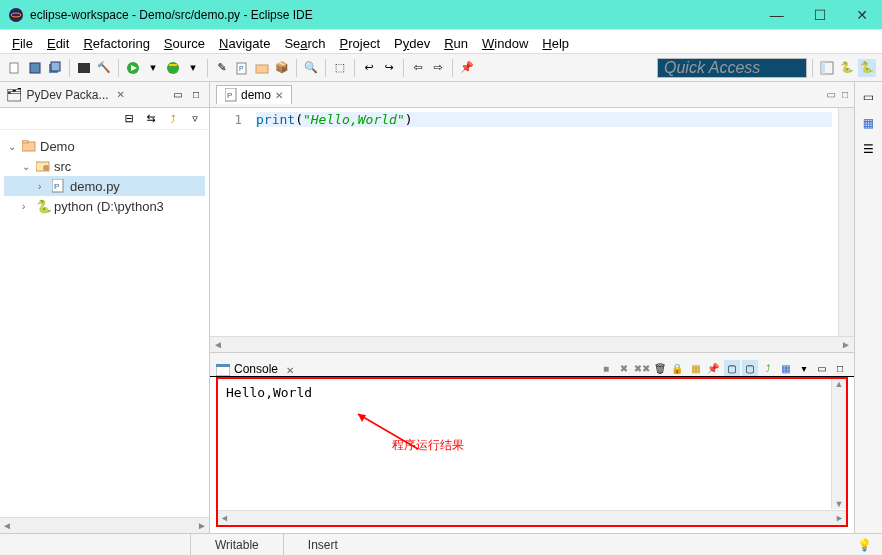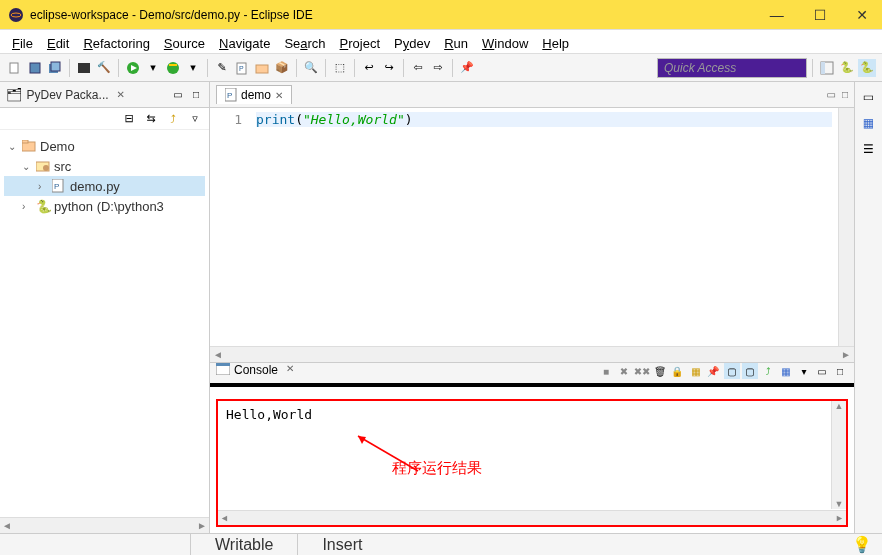--- a/index.html
+++ b/index.html
@@ -1,31 +1,31 @@
 <!DOCTYPE html>
 <html><head>
 <meta charset="utf-8">
 <style>
 * { box-sizing: border-box; margin: 0; padding: 0; }
 body { font-family: "Segoe UI", Tahoma, sans-serif; font-size: 13px; background: #f0f0f0; width: 882px; height: 555px; overflow: hidden; position: relative; }
-.titlebar { height: 30px; background: #fde047; display: flex; align-items: center; padding: 0 8px; border-bottom: 1px solid #ddd; }
+.titlebar { height: 30px; background: #5eead4; display: flex; align-items: center; padding: 0 8px; border-bottom: 1px solid #ddd; }
 .titlebar .icon { width: 16px; height: 16px; margin-right: 6px; }
 .titlebar .title { flex: 1; font-size: 12px; color: #000; }
 .titlebar .winbtns { display: flex; gap: 18px; font-size: 14px; color: #333; }
 .titlebar .winbtns span { cursor: pointer; padding: 2px 6px; }
 
 .menubar { height: 24px; background: #fff; display: flex; align-items: flex-end; padding: 0 6px; gap: 2px; border-bottom: 1px solid #ddd; }
 .menubar span { font-size: 13px; color: #000; padding: 2px 6px; cursor: pointer; }
 .menubar span u { text-decoration: underline; }
 
 .toolbar { height: 28px; background: #f5f5f5; display: flex; align-items: center; padding: 0 6px; gap: 2px; border-bottom: 1px solid #ccc; }
 .toolbar .tbtn { width: 18px; height: 18px; display: inline-flex; align-items: center; justify-content: center; font-size: 11px; cursor: pointer; }
 .toolbar .sep { width: 1px; height: 18px; background: #ccc; margin: 0 3px; }
 .toolbar .spacer { flex: 1; }
-.qa { width: 150px; height: 20px; border: 1px solid #bbb; font-size: 12px; color: #999; font-style: italic; padding: 0 6px; display: flex; align-items: center; background: #4c1d95; }
+.qa { width: 150px; height: 20px; border: 1px solid #bbb; font-size: 16px; color: #999; font-style: italic; padding: 0 6px; display: flex; align-items: center; background: #0c4a6e; }
 
 .main { display: flex; height: calc(555px - 30px - 24px - 28px - 22px); }
 .sidebar { width: 210px; background: #fff; border-right: 1px solid #ccc; display: flex; flex-direction: column; position: relative; }
 .view-tab { height: 26px; background: #f5f5f5; display: flex; align-items: center; padding: 0 6px; border-bottom: 1px solid #ccc; gap: 4px; }
 .view-tab .tabname { font-size: 12px; color: #333; }
 .view-tab .x { margin-left: 4px; font-size: 10px; color: #666; cursor: pointer; }
 .view-tab .vtbtns { margin-left: auto; display: flex; gap: 4px; }
 .view-tab .vtbtns span { width: 14px; height: 14px; font-size: 10px; cursor: pointer; display:inline-flex; align-items:center; justify-content:center; }
 .mini-tb { height: 22px; display: flex; align-items: center; justify-content: flex-end; gap: 6px; padding: 0 6px; border-bottom: 1px solid #eee; }
 .mini-tb span { width: 16px; height: 16px; font-size: 11px; cursor: pointer; display:inline-flex; align-items:center; justify-content:center; }
@@ -51,37 +51,37 @@
 .editor .code .line1 { background: #e8f2fe; display: block; }
 .kw-print { color: #0369a1; }
 .paren { color: #000; }
 .str { color: #00a000; font-style: italic; }
 .editor .vbar { width: 16px; background: #f0f0f0; border-left: 1px solid #ddd; }
 .ed-scroll { height: 16px; background: #f0f0f0; display: flex; align-items: center; border-top: 1px solid #ddd; }
 .ed-scroll .arr { width: 16px; text-align: center; font-size: 10px; color: #888; cursor: pointer; }
 .ed-scroll .track { flex: 1; }
 
 .console-wrap { border-top: 1px solid #ccc; display: flex; flex-direction: column; }
-.console-tb { height: 24px; background: #f5f5f5; display: flex; align-items: flex-start; padding: 0 6px; gap: 4px; border-bottom: 4px solid #000000; }
+.console-tb { height: 24px; background: #f5f5f5; display: flex; align-items: flex-end; padding: 0 6px; gap: 4px; border-bottom: 1px solid #000000; }
 .console-tb .tabname { font-size: 12px; }
 .console-tb .x { font-size: 10px; color: #666; margin-left: 4px; cursor: pointer; }
 .console-tb .ctbtns { margin-left: auto; display: flex; gap: 2px; }
 .console-tb .ctbtns span { width: 16px; height: 16px; font-size: 10px; display:inline-flex; align-items:center; justify-content:center; cursor: pointer; }
 .console-status { font-size: 12px; padding: 3px 8px; color: #333; }
-.console-body { border: 2px solid #ff0000; margin: 12px 6px 6px 6px; position: relative; height: 128px; background: #fff; }
+.console-body { border: 2px solid #ff0000; margin: 0 6px 6px 6px; position: relative; height: 150px; background: #fff; }
 .console-out { font-family: Consolas, monospace; font-size: 13px; padding: 6px 8px; }
 .console-body .vbar { position: absolute; right: 0; top: 0; bottom: 16px; width: 15px; background: #f0f0f0; border-left: 1px solid #ddd; display:flex; flex-direction:column; justify-content:space-between; align-items:center; font-size:9px; color:#888; }
 .console-body .hbar { position: absolute; left: 0; right: 0; bottom: 0; height: 15px; background: #f0f0f0; border-top: 1px solid #ddd; display:flex; justify-content:space-between; align-items:center; font-size:9px; color:#888; padding:0 2px; }
 .console-body .arrow { position: absolute; left: 130px; top: 30px; width: 100px; }
-.console-body .annot { position: absolute; left: 174px; top: 58px; color: #ff0000; font-size: 15px; }
+.console-body .annot { position: absolute; left: 174px; top: 58px; color: #ff0000; font-size: 12px; }
 
 .right-strip { width: 28px; background: #f5f5f5; border-left: 1px solid #ccc; display: flex; flex-direction: column; align-items: center; padding-top: 6px; gap: 8px; }
 .right-strip span { width: 18px; height: 18px; font-size: 12px; display:inline-flex; align-items:center; justify-content:center; cursor:pointer; }
 
-.statusbar { height: 22px; background: #f5f5f5; border-top: 1px solid #ccc; display: flex; align-items: center; font-size: 16px; color: #333; }
+.statusbar { height: 22px; background: #f5f5f5; border-top: 1px solid #ccc; display: flex; align-items: center; font-size: 12px; color: #333; }
 .statusbar .cell { padding: 0 24px; border-left: 1px solid #ccc; height: 100%; display: flex; align-items: center; }
 .statusbar .cell:first-child { border-left: none; width:190px; }
 .statusbar .bulb { margin-left: auto; padding: 0 10px; }
 
 svg { display: block; }
 </style>
 </head>
 <body>
 
 <div class="titlebar">

